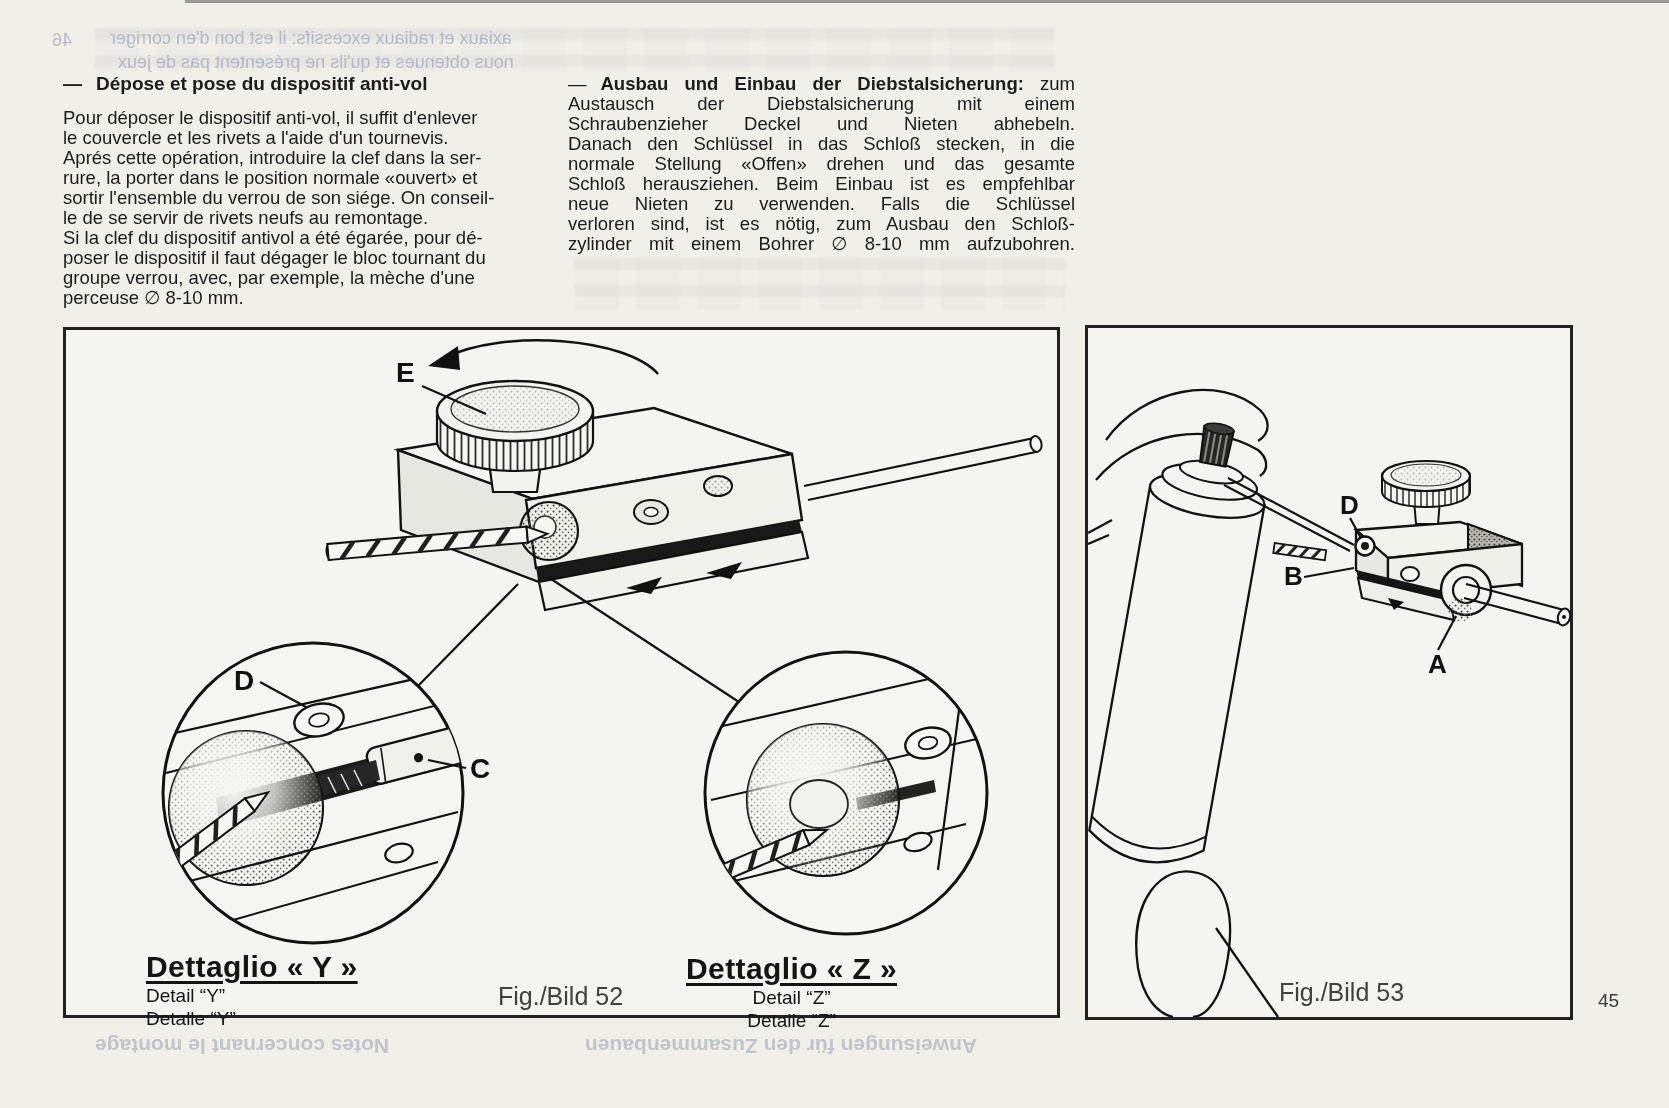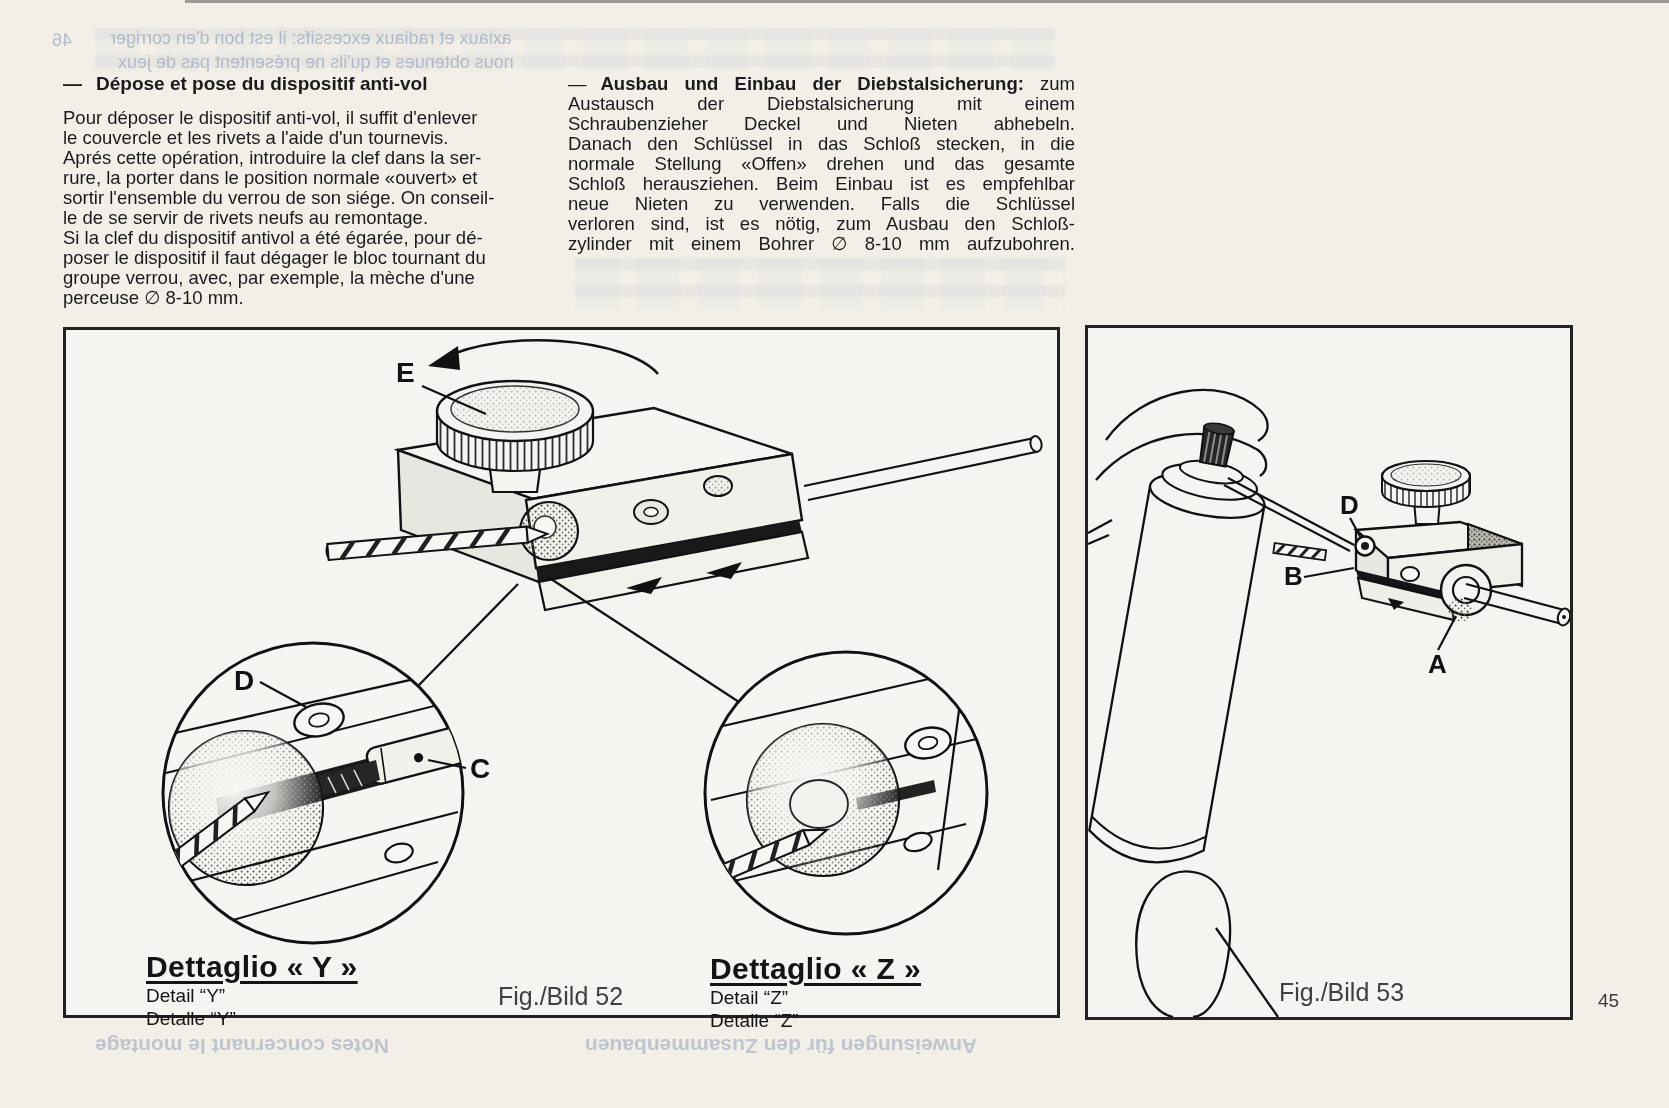--- a/index.html
+++ b/index.html
@@ -233,21 +233,21 @@
           </g>
         </g>
       </g>
     </svg>
 
     <div class="det-label" style="left:80px;top:620px;">
       <div class="det-title">Dettaglio « Y »</div>
       <div class="det-sub">Detail “Y”</div>
       <div class="det-sub">Detalle “Y”</div>
     </div>
-    <div class="det-label" style="left:644px;top:622px;">
+    <div class="det-label" style="left:620px;top:622px;text-align:center;">
       <div class="det-title">Dettaglio « Z »</div>
       <div class="det-sub">Detail “Z”</div>
       <div class="det-sub">Detalle “Z”</div>
     </div>
     <div class="fig-caption" style="left:424px;top:652px;">Fig./Bild 52</div>
   </div>
 
   <div class="figbox fig53">
     <svg width="482" height="689" viewBox="0 0 482 689">
       <defs>

